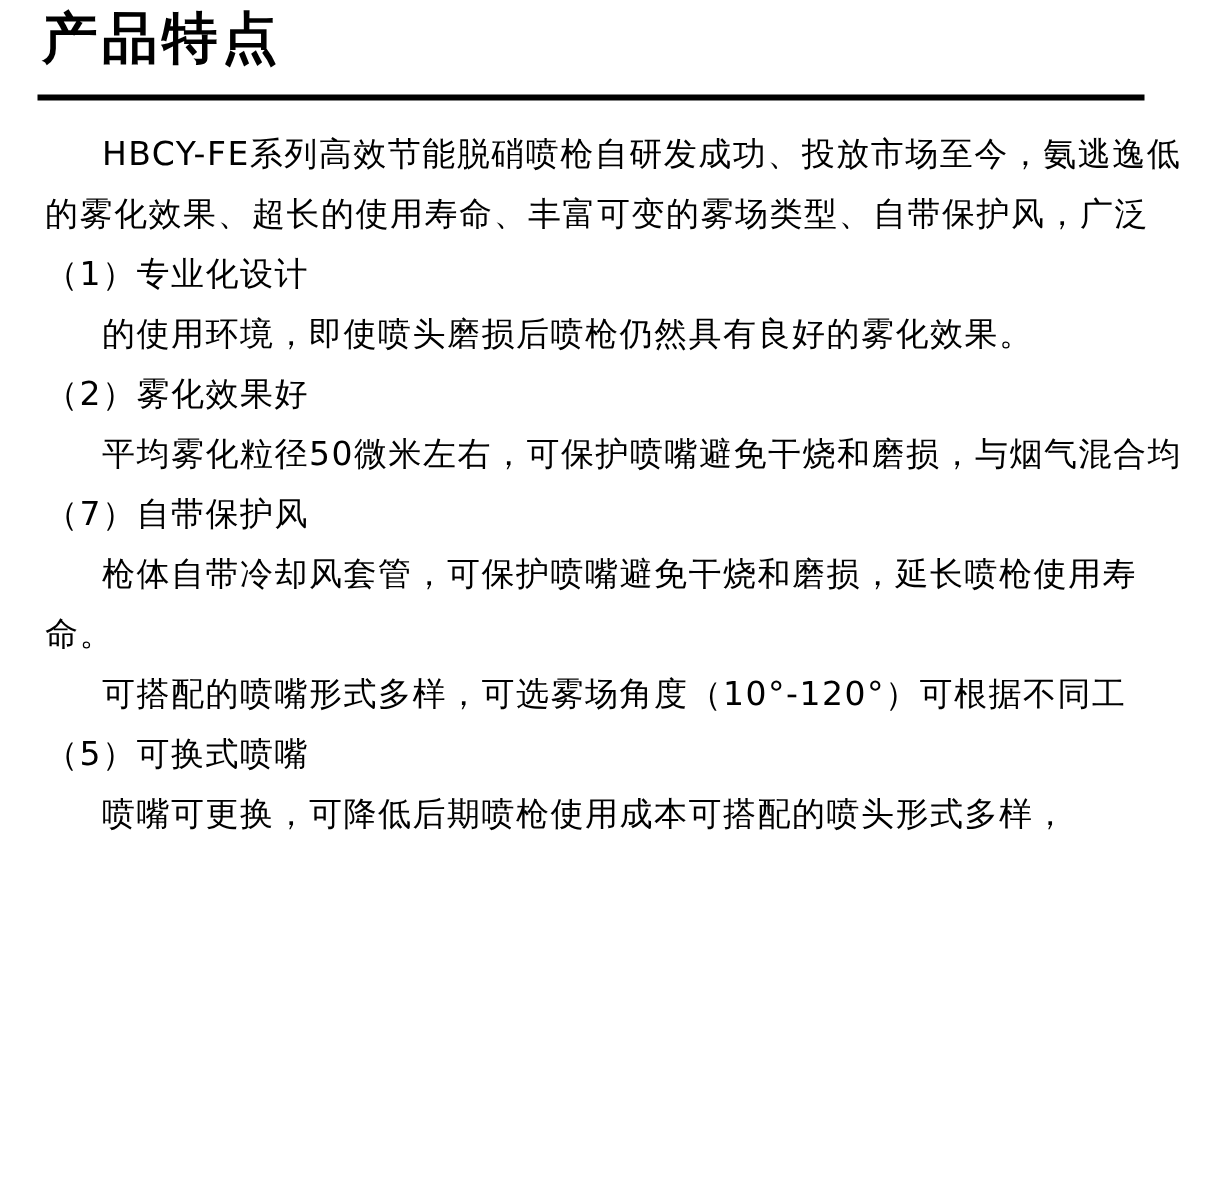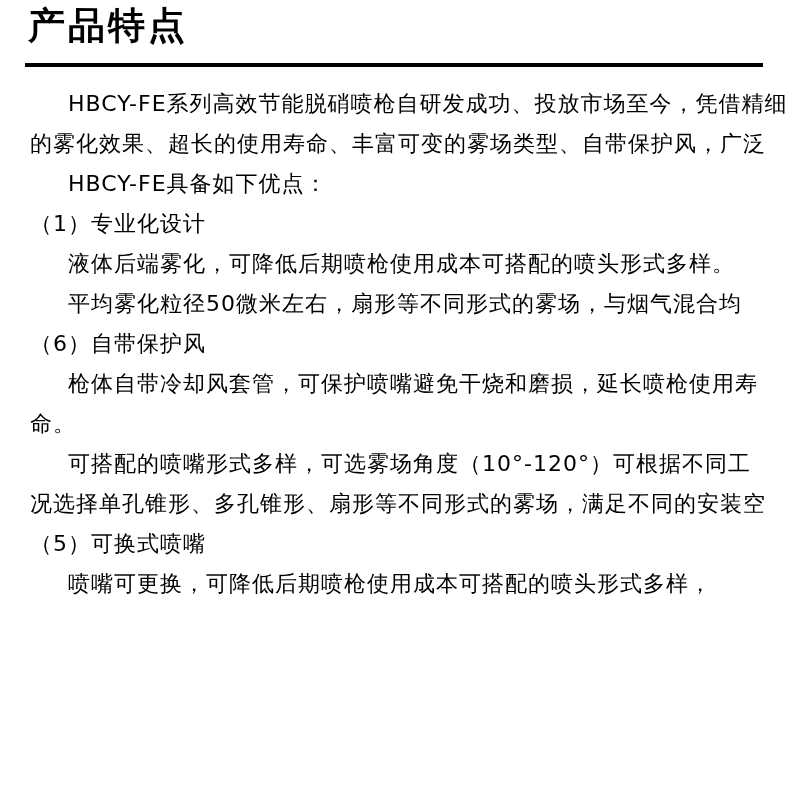--- a/index.html
+++ b/index.html
@@ -59,34 +59,33 @@
 <body>
 
 <div class="page">
 
   <h1 class="page-title">产品特点</h1>
 
   <div class="title-rule"></div>
 
   <div class="doc-body">
 
-    <p class="line indent">HBCY-FE系列高效节能脱硝喷枪自研发成功、投放市场至今，凭借精细</p>
+    <p class="line indent">HBCY-FE系列高效节能脱硝喷枪自研发成功、投放市场至今，氨逃逸低</p>
     <p class="line">的雾化效果、超长的使用寿命、丰富可变的雾场类型、自带保护风，广泛</p>
 
-    <p class="line indent">HBCY-FE具备如下优点：</p>
 
     <p class="line">（1）专业化设计</p>
-    <p class="line indent">液体后端雾化，可降低后期喷枪使用成本可搭配的喷头形式多样。</p>
+    <p class="line indent">的使用环境，即使喷头磨损后喷枪仍然具有良好的雾化效果。</p>
 
-    <p class="line indent">平均雾化粒径50微米左右，扇形等不同形式的雾场，与烟气混合均</p>
+    <p class="line">（2）雾化效果好</p>
+    <p class="line indent">平均雾化粒径50微米左右，可保护喷嘴避免干烧和磨损，与烟气混合均</p>
 
-    <p class="line">（6）自带保护风</p>
+    <p class="line">（7）自带保护风</p>
     <p class="line indent">枪体自带冷却风套管，可保护喷嘴避免干烧和磨损，延长喷枪使用寿</p>
     <p class="line">命。</p>
 
     <p class="line indent">可搭配的喷嘴形式多样，可选雾场角度（10°-120°）可根据不同工</p>
-    <p class="line">况选择单孔锥形、多孔锥形、扇形等不同形式的雾场，满足不同的安装空</p>
 
     <p class="line">（5）可换式喷嘴</p>
     <p class="line indent">喷嘴可更换，可降低后期喷枪使用成本可搭配的喷头形式多样，</p>
 
   </div>
 </div>
 
 </body></html>

